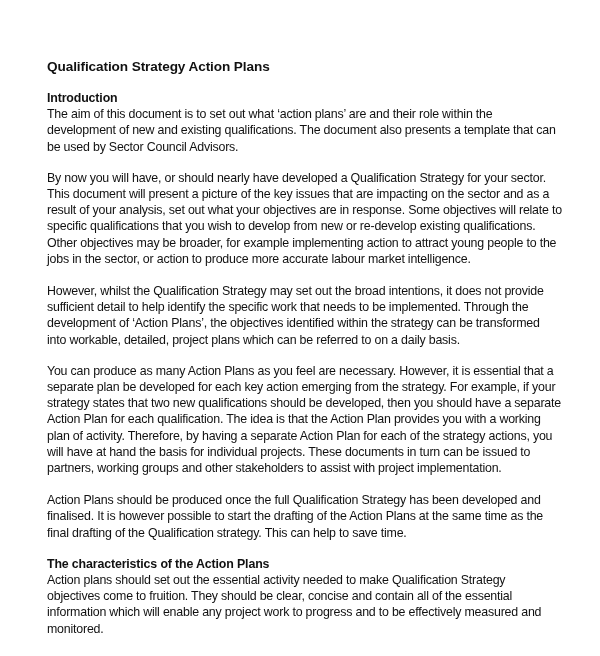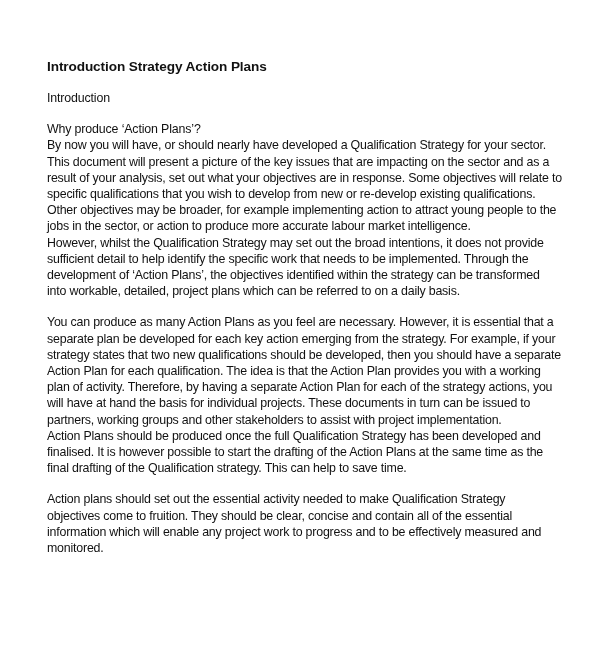--- a/index.html
+++ b/index.html
@@ -26,47 +26,50 @@
       font-weight: bold;
       line-height: 17px;
       margin: 0 0 15px 0;
       letter-spacing: -0.1px;
     }
     .section {
       margin: 0 0 15px 0;
     }
     .section-heading {
       font-size: 12.4px;
-      font-weight: normal;
+      font-weight: bold;
       line-height: 16.2px;
       margin: 0;
       letter-spacing: -0.15px;
     }
     .para {
       font-size: 12.4px;
       line-height: 16.2px;
       margin: 0;
       white-space: pre-line;
       letter-spacing: -0.2px;
     }
     .para + .para {
+      margin-top: 16px;
     }
   </style>
 </head>
 <body>
 
 <div class="page">
-  <h1 class="doc-title">Introduction Strategy Action Plans</h1>
+  <h1 class="doc-title">Qualification Strategy Action Plans</h1>
 
   <div class="section">
     <h2 class="section-heading">Introduction</h2>
+    <p class="para">The aim of this document is to set out what ‘action plans’ are and their role within the
+development of new and existing qualifications. The document also presents a template that can
+be used by Sector Council Advisors.</p>
   </div>
 
   <div class="section">
-    <h2 class="section-heading">Why produce ‘Action Plans’?</h2>
     <p class="para">By now you will have, or should nearly have developed a Qualification Strategy for your sector.
 This document will present a picture of the key issues that are impacting on the sector and as a
 result of your analysis, set out what your objectives are in response.  Some objectives will relate to
 specific qualifications that you wish to develop from new or re-develop existing qualifications.
 Other objectives may be broader, for example implementing action to attract young people to the
 jobs in the sector, or action to produce more accurate labour market intelligence.</p>
     <p class="para">However, whilst the Qualification Strategy may set out the broad intentions, it does not provide
 sufficient detail to help identify the specific work that needs to be implemented.  Through the
 development of ‘Action Plans’, the objectives identified within the strategy can be transformed
 into workable, detailed, project plans which can be referred to on a daily basis.</p>
@@ -79,18 +82,19 @@
 Action Plan for each qualification.  The idea is that the Action Plan provides you with a working
 plan of activity.  Therefore, by having a separate Action Plan for each of the strategy actions, you
 will have at hand the basis for individual projects.  These documents in turn can be issued to
 partners, working groups and other stakeholders to assist with project implementation.</p>
     <p class="para">Action Plans should be produced once the full Qualification Strategy has been developed and
 finalised.  It is however possible to start the drafting of the Action Plans at the same time as the
 final drafting of the Qualification strategy. This can help to save time.</p>
   </div>
 
   <div class="section">
+    <h2 class="section-heading">The characteristics of the Action Plans</h2>
     <p class="para">Action plans should set out the essential activity needed to make Qualification Strategy
 objectives come to fruition.  They should be clear, concise and contain all of the essential
 information which will enable any project work to progress and to be effectively measured and
 monitored.</p>
   </div>
 </div>
 
 </body></html>

